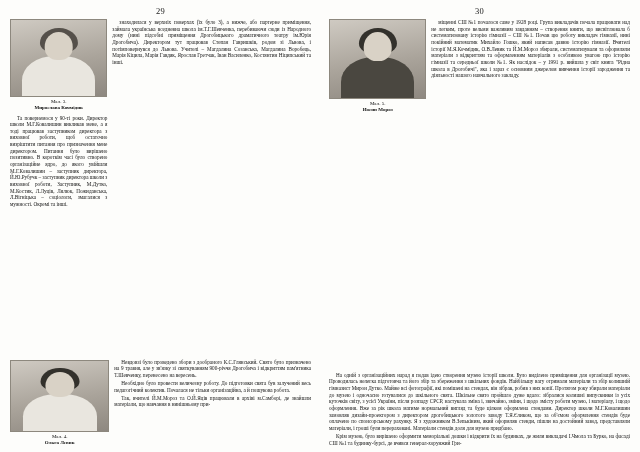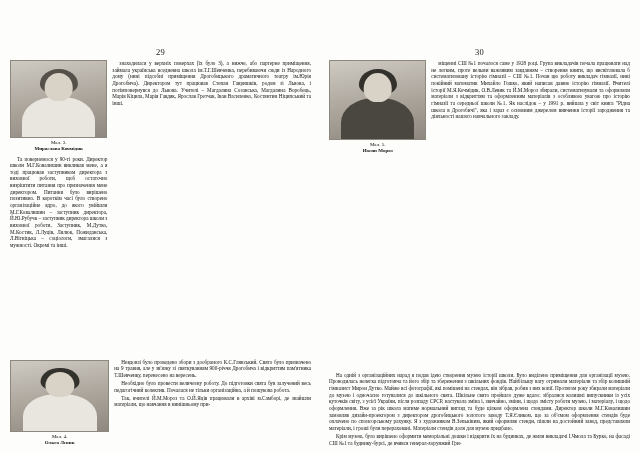--- a/index.html
+++ b/index.html
@@ -25,21 +25,20 @@
     display: flex;
     width: 100%;
     height: 100%;
     box-sizing: border-box;
   }
   .page-col {
     width: 50%;
     box-sizing: border-box;
     display: flex;
     flex-direction: column;
-    margin-top: 41px;
   }
   .page-col.left {
     padding-right: 9px;
   }
   .page-col.right {
     padding-left: 9px;
   }
   .folio {
     text-align: center;
     font-size: 8.5px;

